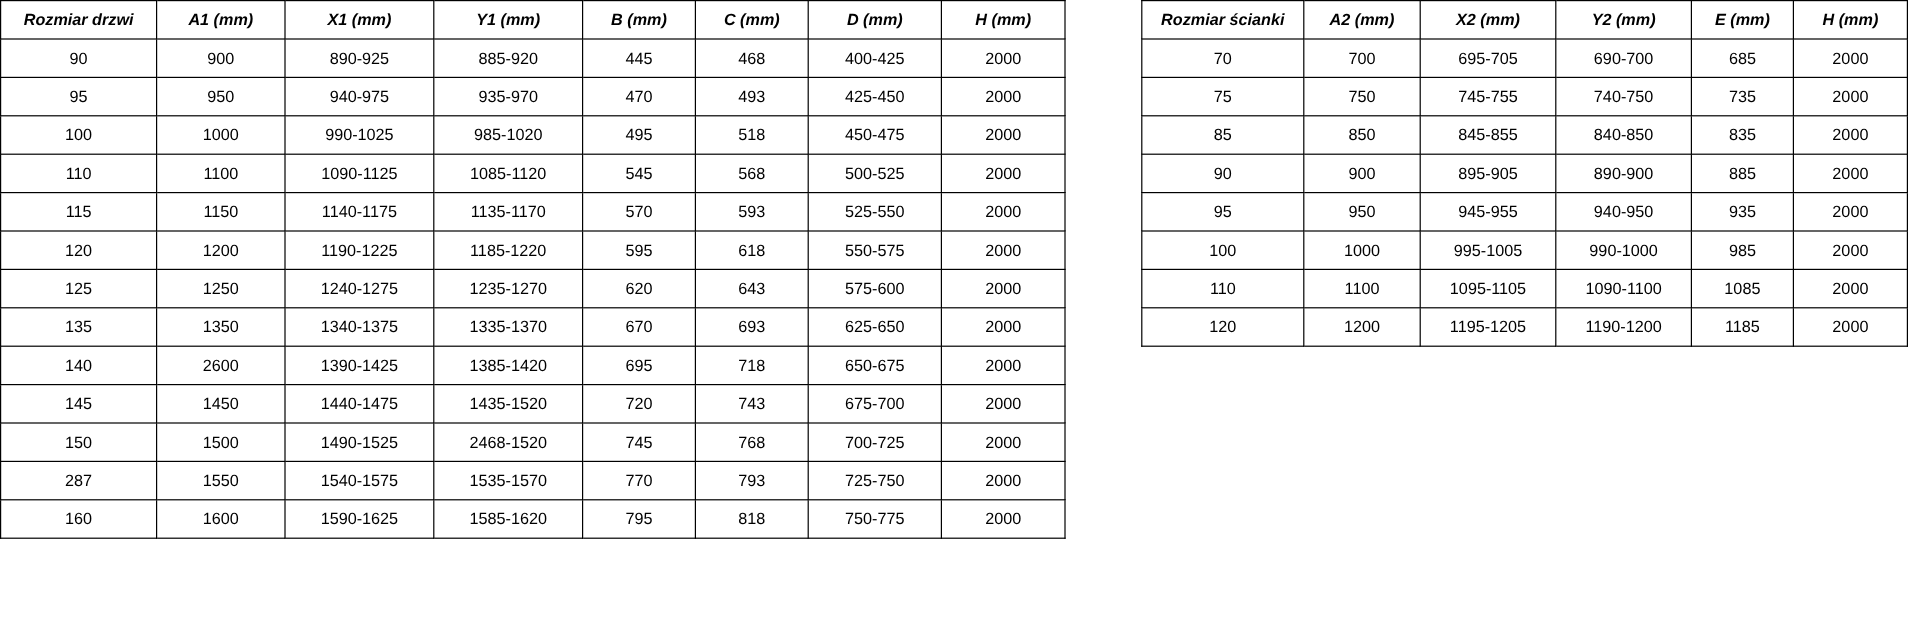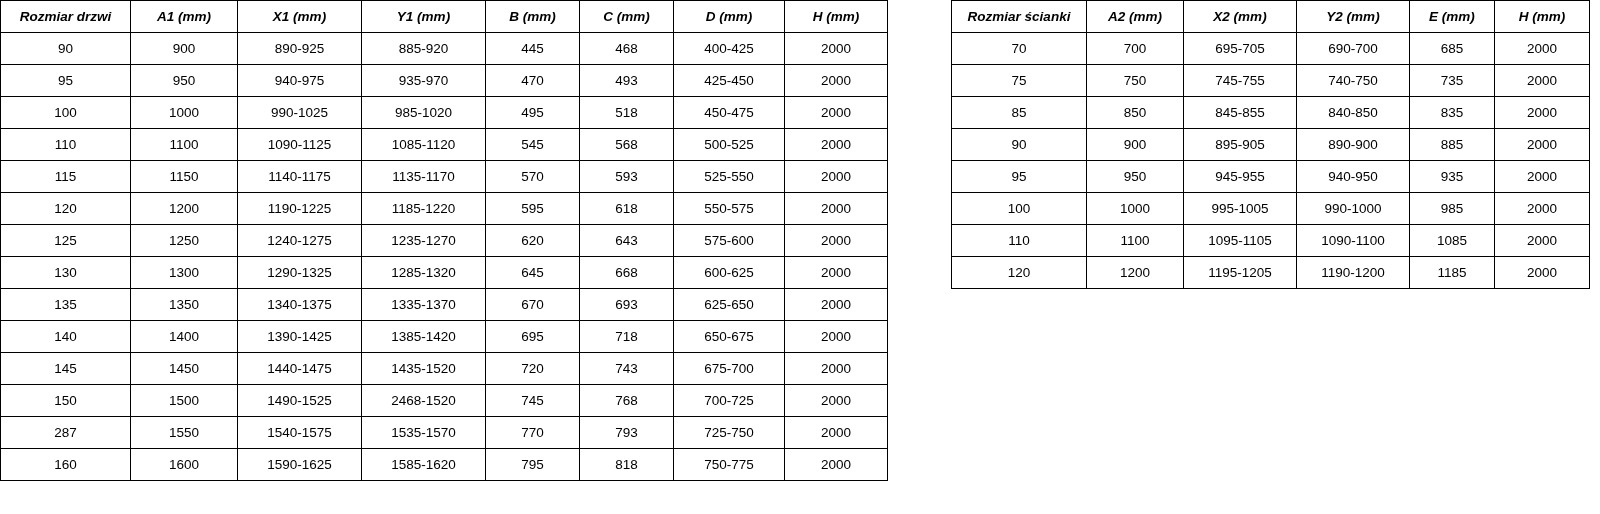--- a/index.html
+++ b/index.html
@@ -168,42 +168,32 @@
           <td>125</td>
           <td>1250</td>
           <td>1240-1275</td>
           <td>1235-1270</td>
           <td>620</td>
           <td>643</td>
           <td>575-600</td>
           <td>2000</td>
         </tr>
         <tr>
-          <td>130</td>
-          <td>1300</td>
-          <td>1290-1325</td>
-          <td>1285-1320</td>
-          <td>645</td>
-          <td>668</td>
-          <td>600-625</td>
-          <td>2000</td>
-        </tr>
-        <tr>
           <td>135</td>
           <td>1350</td>
           <td>1340-1375</td>
           <td>1335-1370</td>
           <td>670</td>
           <td>693</td>
           <td>625-650</td>
           <td>2000</td>
         </tr>
         <tr>
           <td>140</td>
-          <td>1400</td>
+          <td>2600</td>
           <td>1390-1425</td>
           <td>1385-1420</td>
           <td>695</td>
           <td>718</td>
           <td>650-675</td>
           <td>2000</td>
         </tr>
         <tr>
           <td>145</td>
           <td>1450</td>

